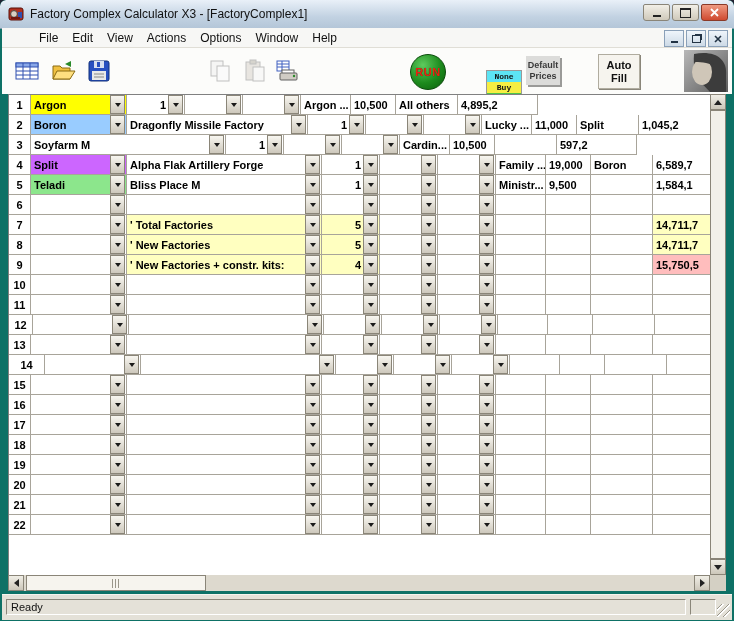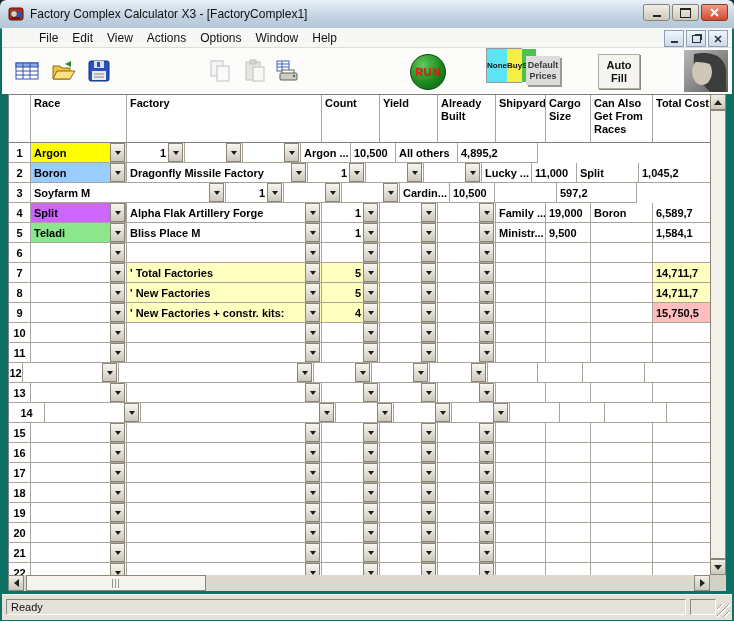--- a/index.html
+++ b/index.html
@@ -27,22 +27,22 @@
   .glyph-mdi-min{width:7px;height:2px;background:#234;margin-top:7px;}
   .glyph-mdi-restore{width:7px;height:6px;border:1px solid #234;box-shadow:2px -2px 0 -1px #234;}
   
   .toolbar{position:absolute;left:2px;top:48px;width:730px;height:46px;background:#fcfcfa;}
   .tool{position:absolute;top:8px;width:30px;height:30px;display:flex;align-items:center;justify-content:center;}
   .tool.disabled{opacity:.55;}
   .run-btn{position:absolute;left:408px;top:6px;width:34px;height:34px;border-radius:50%;
     background:radial-gradient(circle at 35% 30%,#5ecb5e,#1d8a1d 55%,#0a5c0a);
     border:1px solid #0a4a0a;display:flex;align-items:center;justify-content:center;}
   .run-btn span{color:#ee2010;font-weight:bold;font-size:11px;letter-spacing:.5px;text-shadow:0 0 1px #052;}
-  .nbs-btn{position:absolute;left:484px;top:0;width:34px;height:33px;border:1px solid #999;
-    background:#fff;display:flex;flex-direction:row;}
+  .nbs-btn{position:absolute;left:484px;top:22px;width:34px;height:33px;border:1px solid #999;
+    background:#fff;display:flex;flex-direction:column;font-family:Liberation Mono, monospace;}
   .nbs-row{flex:1;font-size:8px;font-weight:bold;color:#111;display:flex;align-items:center;justify-content:center;}
   .nbs-none{background:#5ce4f4;}
   .nbs-buy{background:#f6ee42;}
   .nbs-sell{background:#4cc44c;}
   .defprices-btn{position:absolute;left:524px;top:8px;width:34px;height:29px;background:#dcdcda;
     box-shadow:2px 2px 0 #9a9a98;display:flex;flex-direction:column;align-items:center;justify-content:center;}
   .defprices-btn span{font-size:9px;font-weight:bold;color:#3a3a3a;line-height:11px;}
   .autofill-btn{position:absolute;left:596px;top:6px;width:40px;height:33px;background:#f6f4ee;
     border:1px solid #b0ac9f;box-shadow:1px 1px 0 #8a867a;display:flex;flex-direction:column;
     align-items:center;justify-content:center;}
@@ -213,36 +213,20 @@
       </linearGradient>
         </defs>
       <path d="M10 4 C30 0 44 8 42 26 L42 42 L26 42 C20 34 8 30 10 4 Z" fill="#3c3c3c"></path>
       <ellipse cx="18" cy="22" rx="10" ry="13" fill="#cfc6b8"></ellipse>
       <path d="M10 12 C14 6 28 6 30 16 C24 12 14 12 10 12 Z" fill="#3c3c3c"></path>
     </svg>
   </div>
 
   <div class="grid-wrap">
     <div id="grid">
-        <div class="grid-header-row">
-          <div class="hcell" style="width: 22px;"></div>
-          <div class="hcell" style="width: 96px;">Race</div>
-          <div class="hcell" style="width: 195px;">Factory</div>
-          <div class="hcell" style="width: 58px;">Count</div>
-          <div class="hcell" style="width: 58px;">Yield</div>
-          <div class="hcell" style="width: 58px;">Already
-Built</div>
-          <div class="hcell" style="width: 50px;">Shipyard</div>
-          <div class="hcell" style="width: 45px;">Cargo
-Size</div>
-          <div class="hcell" style="width: 62px;">Can Also
-Get From
-Races</div>
-          <div class="hcell" style="width: 80px;">Total Cost</div>
-        </div>
         <div class="grid-row">
           <div class="cell rownum" style="width: 22px;">
             <span class="cval">1</span>
           </div>
           <div class="cell" style="width: 96px; background: rgb(255, 255, 0);">
             <span class="cval">Argon</span>
             <div class="ddbtn">
               <div class="ddarrow"></div>
             </div>
           </div>
@@ -735,21 +719,21 @@
             <span class="cval"></span>
           </div>
           <div class="cell" style="width: 62px;">
             <span class="cval"></span>
           </div>
           <div class="cell" style="width: 80px;">
             <span class="cval"></span>
           </div>
         </div>
         <div class="grid-row">
-          <div class="cell rownum" style="width: 14px;">
+          <div class="cell rownum" style="width: 24px;">
             <span class="cval">12</span>
           </div>
           <div class="cell" style="width: 96px;">
             <span class="cval"></span>
             <div class="ddbtn">
               <div class="ddarrow"></div>
             </div>
           </div>
           <div class="cell" style="width: 195px;">
             <span class="cval"></span>

